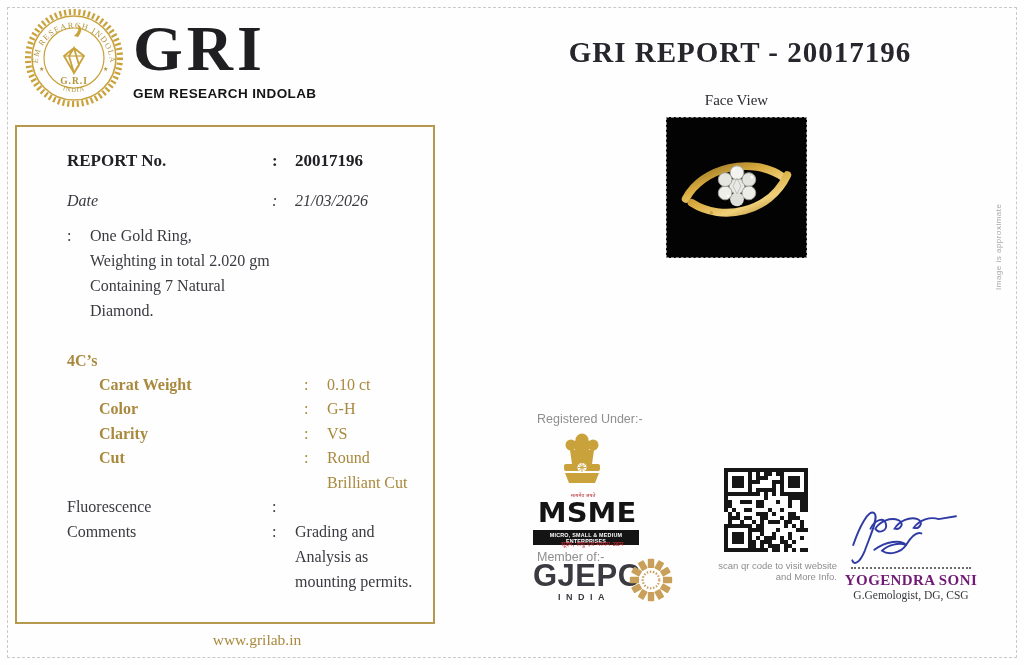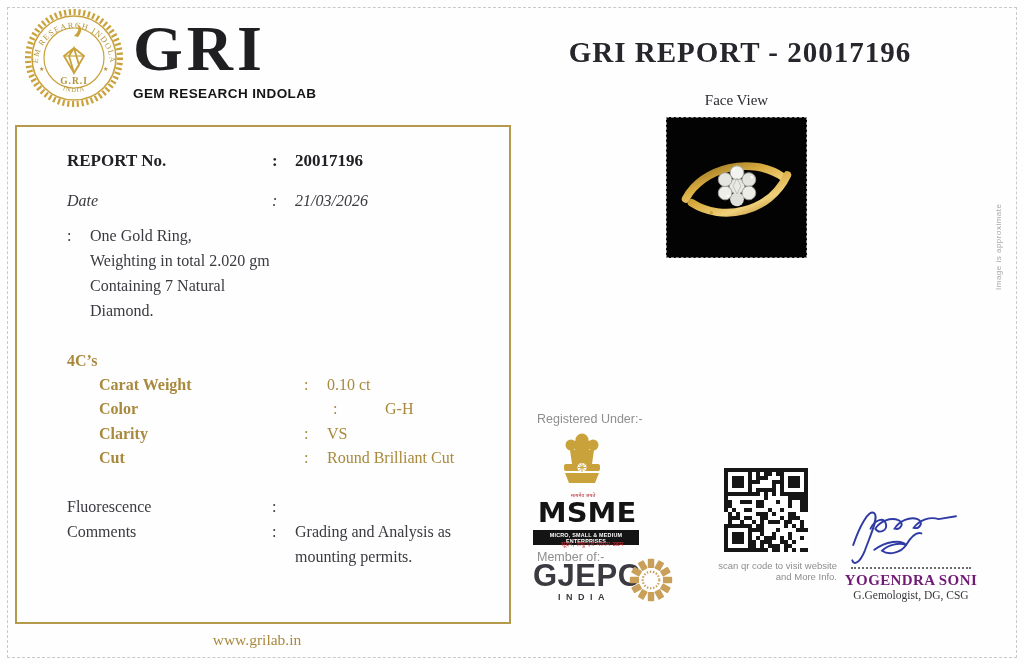--- a/index.html
+++ b/index.html
@@ -14,31 +14,31 @@
   .brand-name { font-family:"Liberation Serif", serif; font-size:64px; font-weight:700; color:#1f1f22; letter-spacing:4px; line-height:70px; }
   .brand-sub { font-family:"Liberation Sans", sans-serif; font-size:13.5px; font-weight:700; color:#141414; letter-spacing:0.4px; margin-top:2px; }
   .report-title { position:absolute; left:525px; top:36px; width:430px; text-align:center;
     font-family:"Liberation Serif", serif; font-size:29px; font-weight:700; color:#26262c; letter-spacing:1px; }
 
   
   .photo-caption { position:absolute; left:666px; top:92px; width:141px; text-align:center; font-size:15px; color:#2b2b33; }
   .photo-box { position:absolute; left:666px; top:117px; width:141px; height:141px; background:#030303; border:1px dashed #8f8f8f; }
 
   
-  .main-box { position:absolute; left:15px; top:125px; width:496px; height:499px; border:2px solid #b59a4e; background:#fefefe; }
+  .main-box { position:absolute; left:15px; top:125px; width:420px; height:499px; border:2px solid #b59a4e; background:#fefefe; }
   .row { position:absolute; left:50px; right:14px; display:flex; font-size:16px; color:#3a3a40; line-height:25px; }
   .row .lbl { width:205px; flex:0 0 205px; }
   .row .col { width:23px; flex:0 0 23px; }
   .row .val { flex:1; }
   .row-reportno { top:21px; font-size:17px; font-weight:700; color:#202025; }
   .row-date { top:61px;font-style:italic; }
   .row-desc { top:96px; }
   .row-4cs { top:221px; }
   .row-carat { top:245px; }
-  .row-color { top:269px;gap:29px; }
+  .row-color { top:269px; }
   .row-clarity { top:294px; }
   .row-cut { top:318px; }
   .row-fluor { top:367px; }
   .row-comments { top:392px; }
   .gold { color:#a8893d; }
   .gold .lbl { font-weight:700;margin-left:32px; }
   .heading-gold { font-weight:700; color:#a8893d; }
 
   .website { position:absolute; left:15px; top:631px; width:484px; text-align:center; font-size:15.5px; color:#a8893d; }
 

